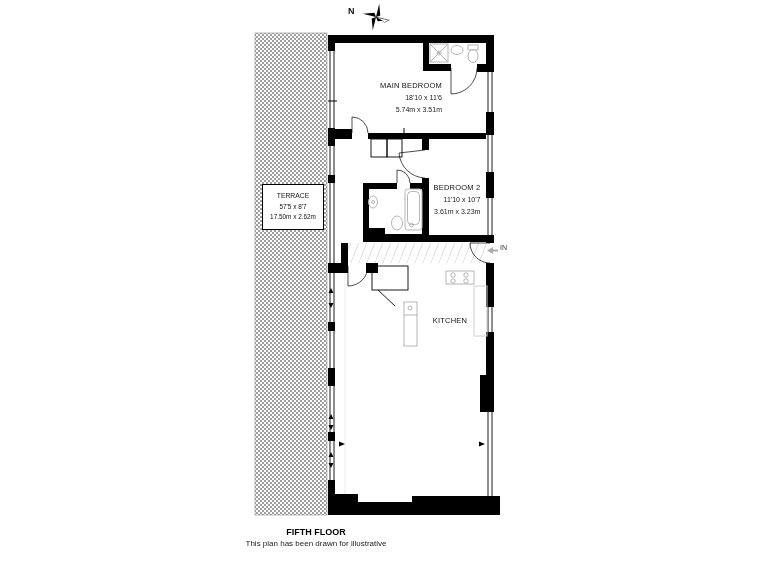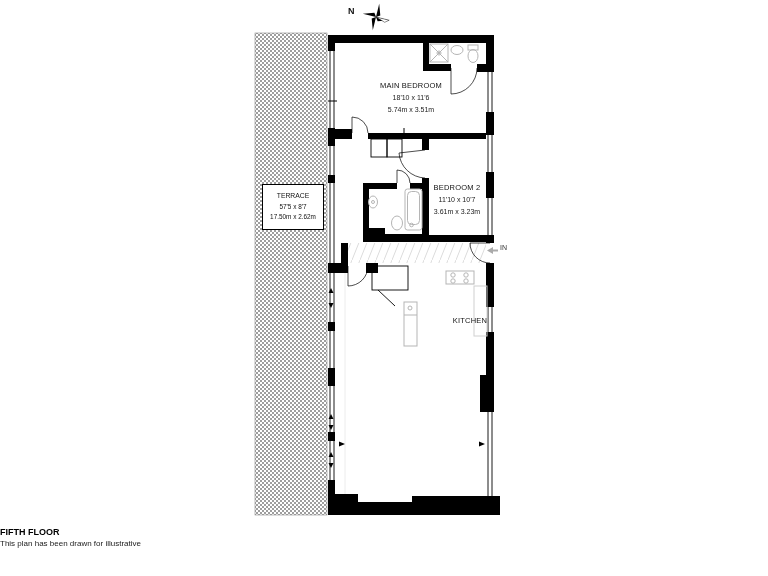--- a/index.html
+++ b/index.html
@@ -1,33 +1,33 @@
 <!DOCTYPE html>
 <html><head>
 <meta charset="utf-8">
 <style>
   html,body{margin:0;padding:0;background:#fff;}
   .stage{
     position:relative;width:768px;height:576px;background:#ffffff;
     font-family:"Liberation Sans", sans-serif;color:#111;overflow:hidden;
   }
   .stage svg{position:absolute;left:0;top:0;}
-  .lbl{position:absolute;text-align:center;transform:translateX(-50%);line-height:12px;white-space:nowrap;}
+  .lbl{position:absolute;text-align:right;transform:translateX(-50%);line-height:12px;white-space:nowrap;}
   .lbl .rm{font-size:7.5px;letter-spacing:.2px;color:#111;}
   .lbl .dim{font-size:7px;color:#1a1a1a;}
   .terrace-box{
     position:absolute;left:262px;top:184px;width:62px;height:46px;background:#fff;
     border:1.5px solid #000;box-sizing:border-box;display:flex;flex-direction:column;
     align-items:center;justify-content:center;line-height:10.5px;text-align:center;
   }
   .terrace-box .rm{font-size:6.8px;}
   .terrace-box .dim{font-size:6.4px;}
   .north-label{position:absolute;left:348px;top:6px;font-size:9px;font-weight:bold;}
   .in-label{position:absolute;left:500px;top:244px;font-size:7px;color:#333;}
-  .footer{position:absolute;left:0;top:526px;width:632px;text-align:left;}
+  .footer{position:absolute;left:0;top:526px;width:632px;text-align:center;}
   .footer .f-bold{font-size:9px;font-weight:bold;line-height:13px;color:#000;}
   .footer .f-small{font-size:8px;line-height:10.5px;color:#222;}
 </style>
 </head>
 <body>
 
 <div class="stage">
 
   <svg width="768" height="576" viewBox="0 0 768 576">
     <defs>
@@ -214,21 +214,21 @@
     <div class="dim">18'10 x 11'6</div>
     <div class="dim">5.74m x 3.51m</div>
   </div>
 
   <div class="lbl" style="left:457px;top:182px;">
     <div class="rm">BEDROOM 2</div>
     <div class="dim">11'10 x 10'7</div>
     <div class="dim">3.61m x 3.23m</div>
   </div>
 
-  <div class="lbl" style="left:470px;top:315px;">
+  <div class="lbl" style="left:450px;top:315px;">
     <div class="rm">KITCHEN</div>
   </div>
 
 
   <div class="in-label">IN</div>
 
   <div class="footer">
     <div class="f-bold">FIFTH FLOOR</div>
     <div class="f-small">This plan has been drawn for illustrative</div>
   </div>

